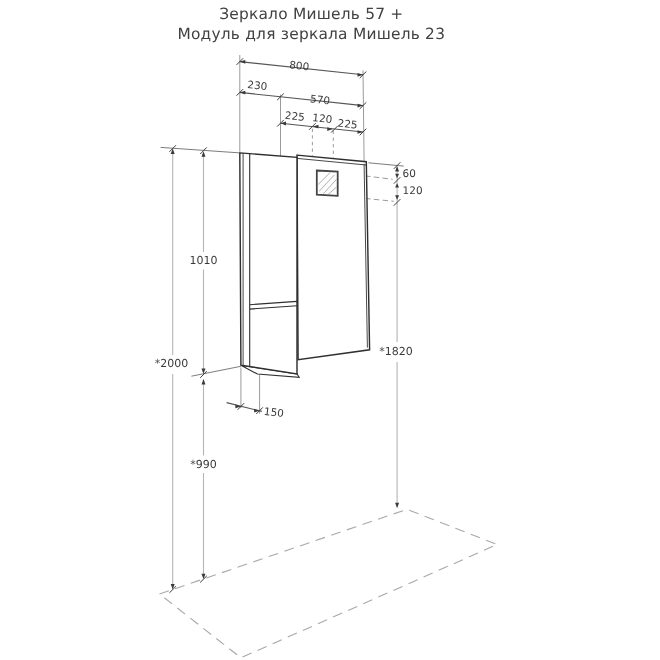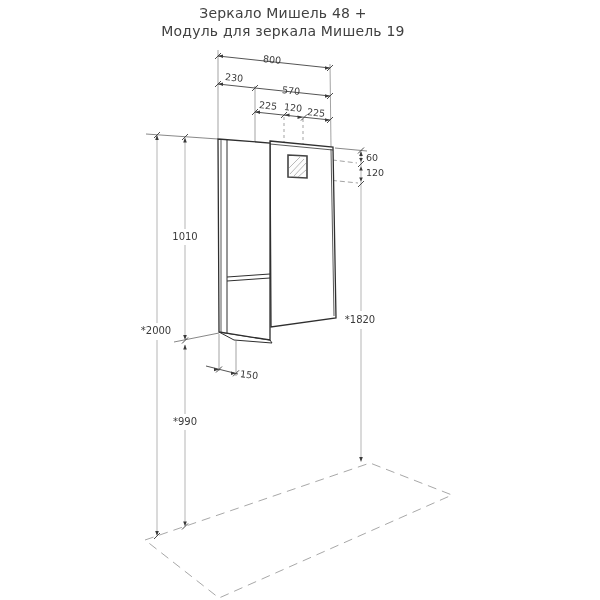--- a/index.html
+++ b/index.html
@@ -10,22 +10,22 @@
   svg text{fill:#3a3a3a;font-family:"DejaVu Sans","Liberation Sans",sans-serif;}
   .dimtxt{font-size:9.5px;}
   .dimtxt2{font-size:10px;}
 </style>
 </head>
 <body>
 
 <div id="screen">
 
   <div id="title">
-    <div>Зеркало Мишель 48 +</div>
-    <div>Модуль для зеркала Мишель 19</div>
+    <div>Зеркало Мишель 57 +</div>
+    <div>Модуль для зеркала Мишель 23</div>
   </div>
 
   <svg width="600" height="600" viewBox="0 0 600 600">
 
     <g stroke="#a8a8a8" stroke-width="1" fill="none" stroke-dasharray="9 6">
       <polygon points="145,540 370,463 452,495 219,598"></polygon>
     </g>
 
     <g stroke="#999999" stroke-width="0.9" fill="none">
       <line x1="218" y1="50" x2="218" y2="138"></line>

